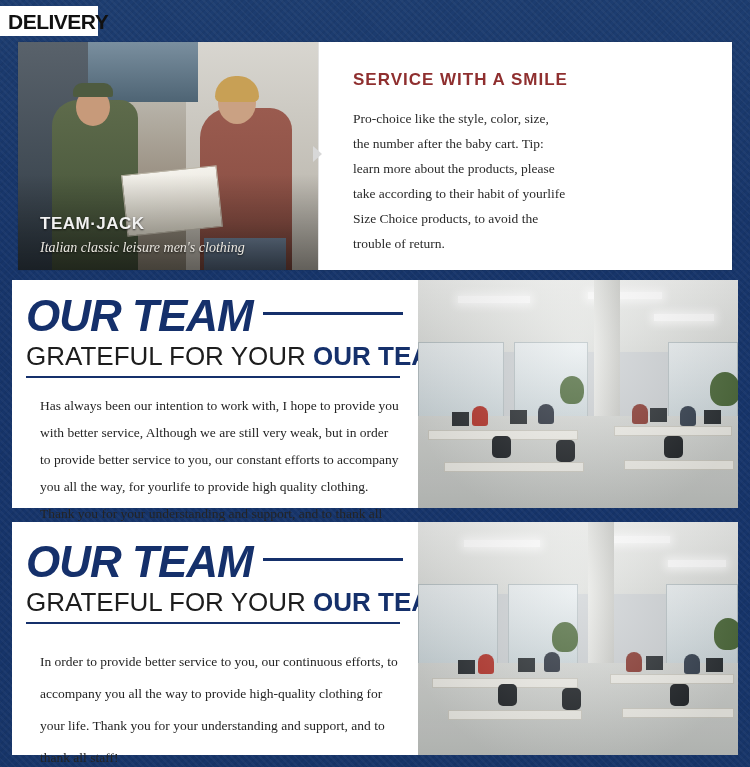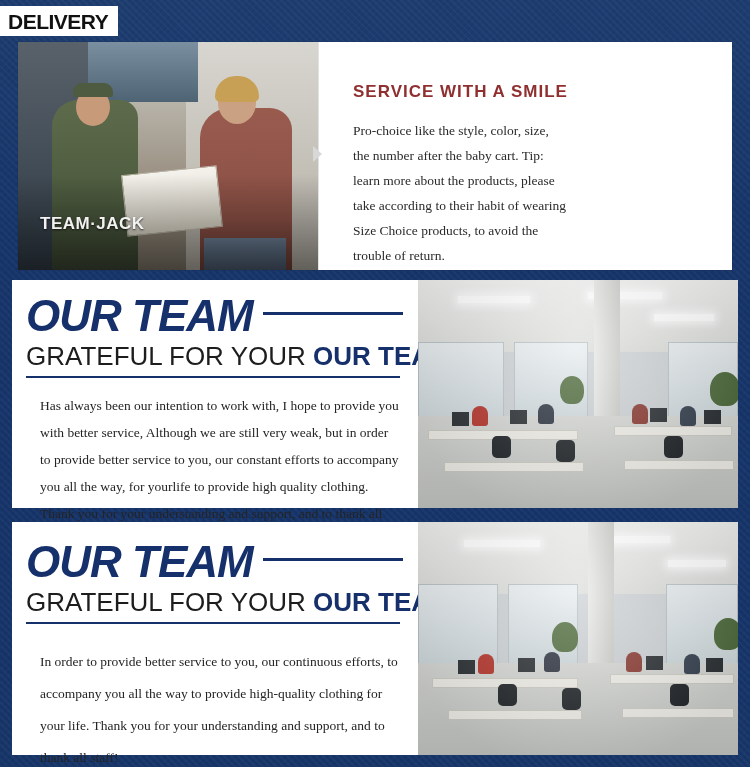--- a/index.html
+++ b/index.html
@@ -22,21 +22,21 @@
     background-image:
       repeating-linear-gradient(45deg, rgba(255,255,255,0.030) 0 2px, rgba(0,0,0,0) 2px 5px),
       repeating-linear-gradient(-45deg, rgba(0,0,0,0.045) 0 2px, rgba(0,0,0,0) 2px 5px);
     pointer-events:none;
   }
 
   
   .delivery-head {
     position: absolute;
     left: 0; top: 6px;
-    width: 118px; height: 30px;
+    width: 98px; height: 30px;
     background: #ffffff;
     display: flex; align-items: center;
     padding-left: 8px;
     z-index: 5;
   }
   .delivery-head span {
     font-family: "Liberation Sans", sans-serif;
     font-weight: bold;
     font-size: 21px;
     letter-spacing: -0.5px;
@@ -121,21 +121,21 @@
   }
   .card1 .arrow {
     position:absolute; left:-5px; top:104px;
     width:0;height:0;
     border-top:8px solid transparent;
     border-bottom:8px solid transparent;
     border-left:9px solid #d8d8d8;
   }
   .card1 .text {
     flex: 1;
-    padding: 40px 36px 0 34px;
+    padding: 28px 36px 0 34px;
   }
   .card1 .text h2 {
     margin: 0 0 16px 0;
     font-family: "Liberation Sans", sans-serif;
     font-size: 17px;
     letter-spacing: 1px;
     color: #8f2f2f;
     font-weight: bold;
   }
   .card1 .text p {
@@ -238,29 +238,30 @@
       <div class="ph-man1"></div>
       <div class="ph-man1-head"></div>
       <div class="ph-cap"></div>
       <div class="ph-man2"></div>
       <div class="ph-man2-head"></div>
       <div class="ph-hair"></div>
       <div class="ph-box"></div>
       <div class="ph-jeans"></div>
       <div class="ph-shade"></div>
       <div class="ph-logo">TEAM·JACK</div>
+      <div class="ph-tag">Italian classic leisure men's clothing</div>
     </div>
 
     <div class="divider">
       <div class="arrow"></div>
     </div>
 
     <div class="text">
       <h2>SERVICE WITH A SMILE</h2>
-      <p>Pro-choice like the style, color, size, the number after the baby cart. Tip: learn more about the products, please take according to their habit of wearing Size Choice products, to avoid the trouble of return.</p>
+      <p>Pro-choice like the style, color, size, the number after the baby cart. Tip: learn more about the products, please take according to their habit of yourlife Size Choice products, to avoid the trouble of return.</p>
     </div>
   </div>
 
   <div class="team one">
     <div class="left">
       <div class="title">
         <span>OUR TEAM</span><span class="title-rule"></span>
       </div>
       <div class="subtitle">
         <span>GRATEFUL FOR YOUR </span><b>OUR TEAM</b>

